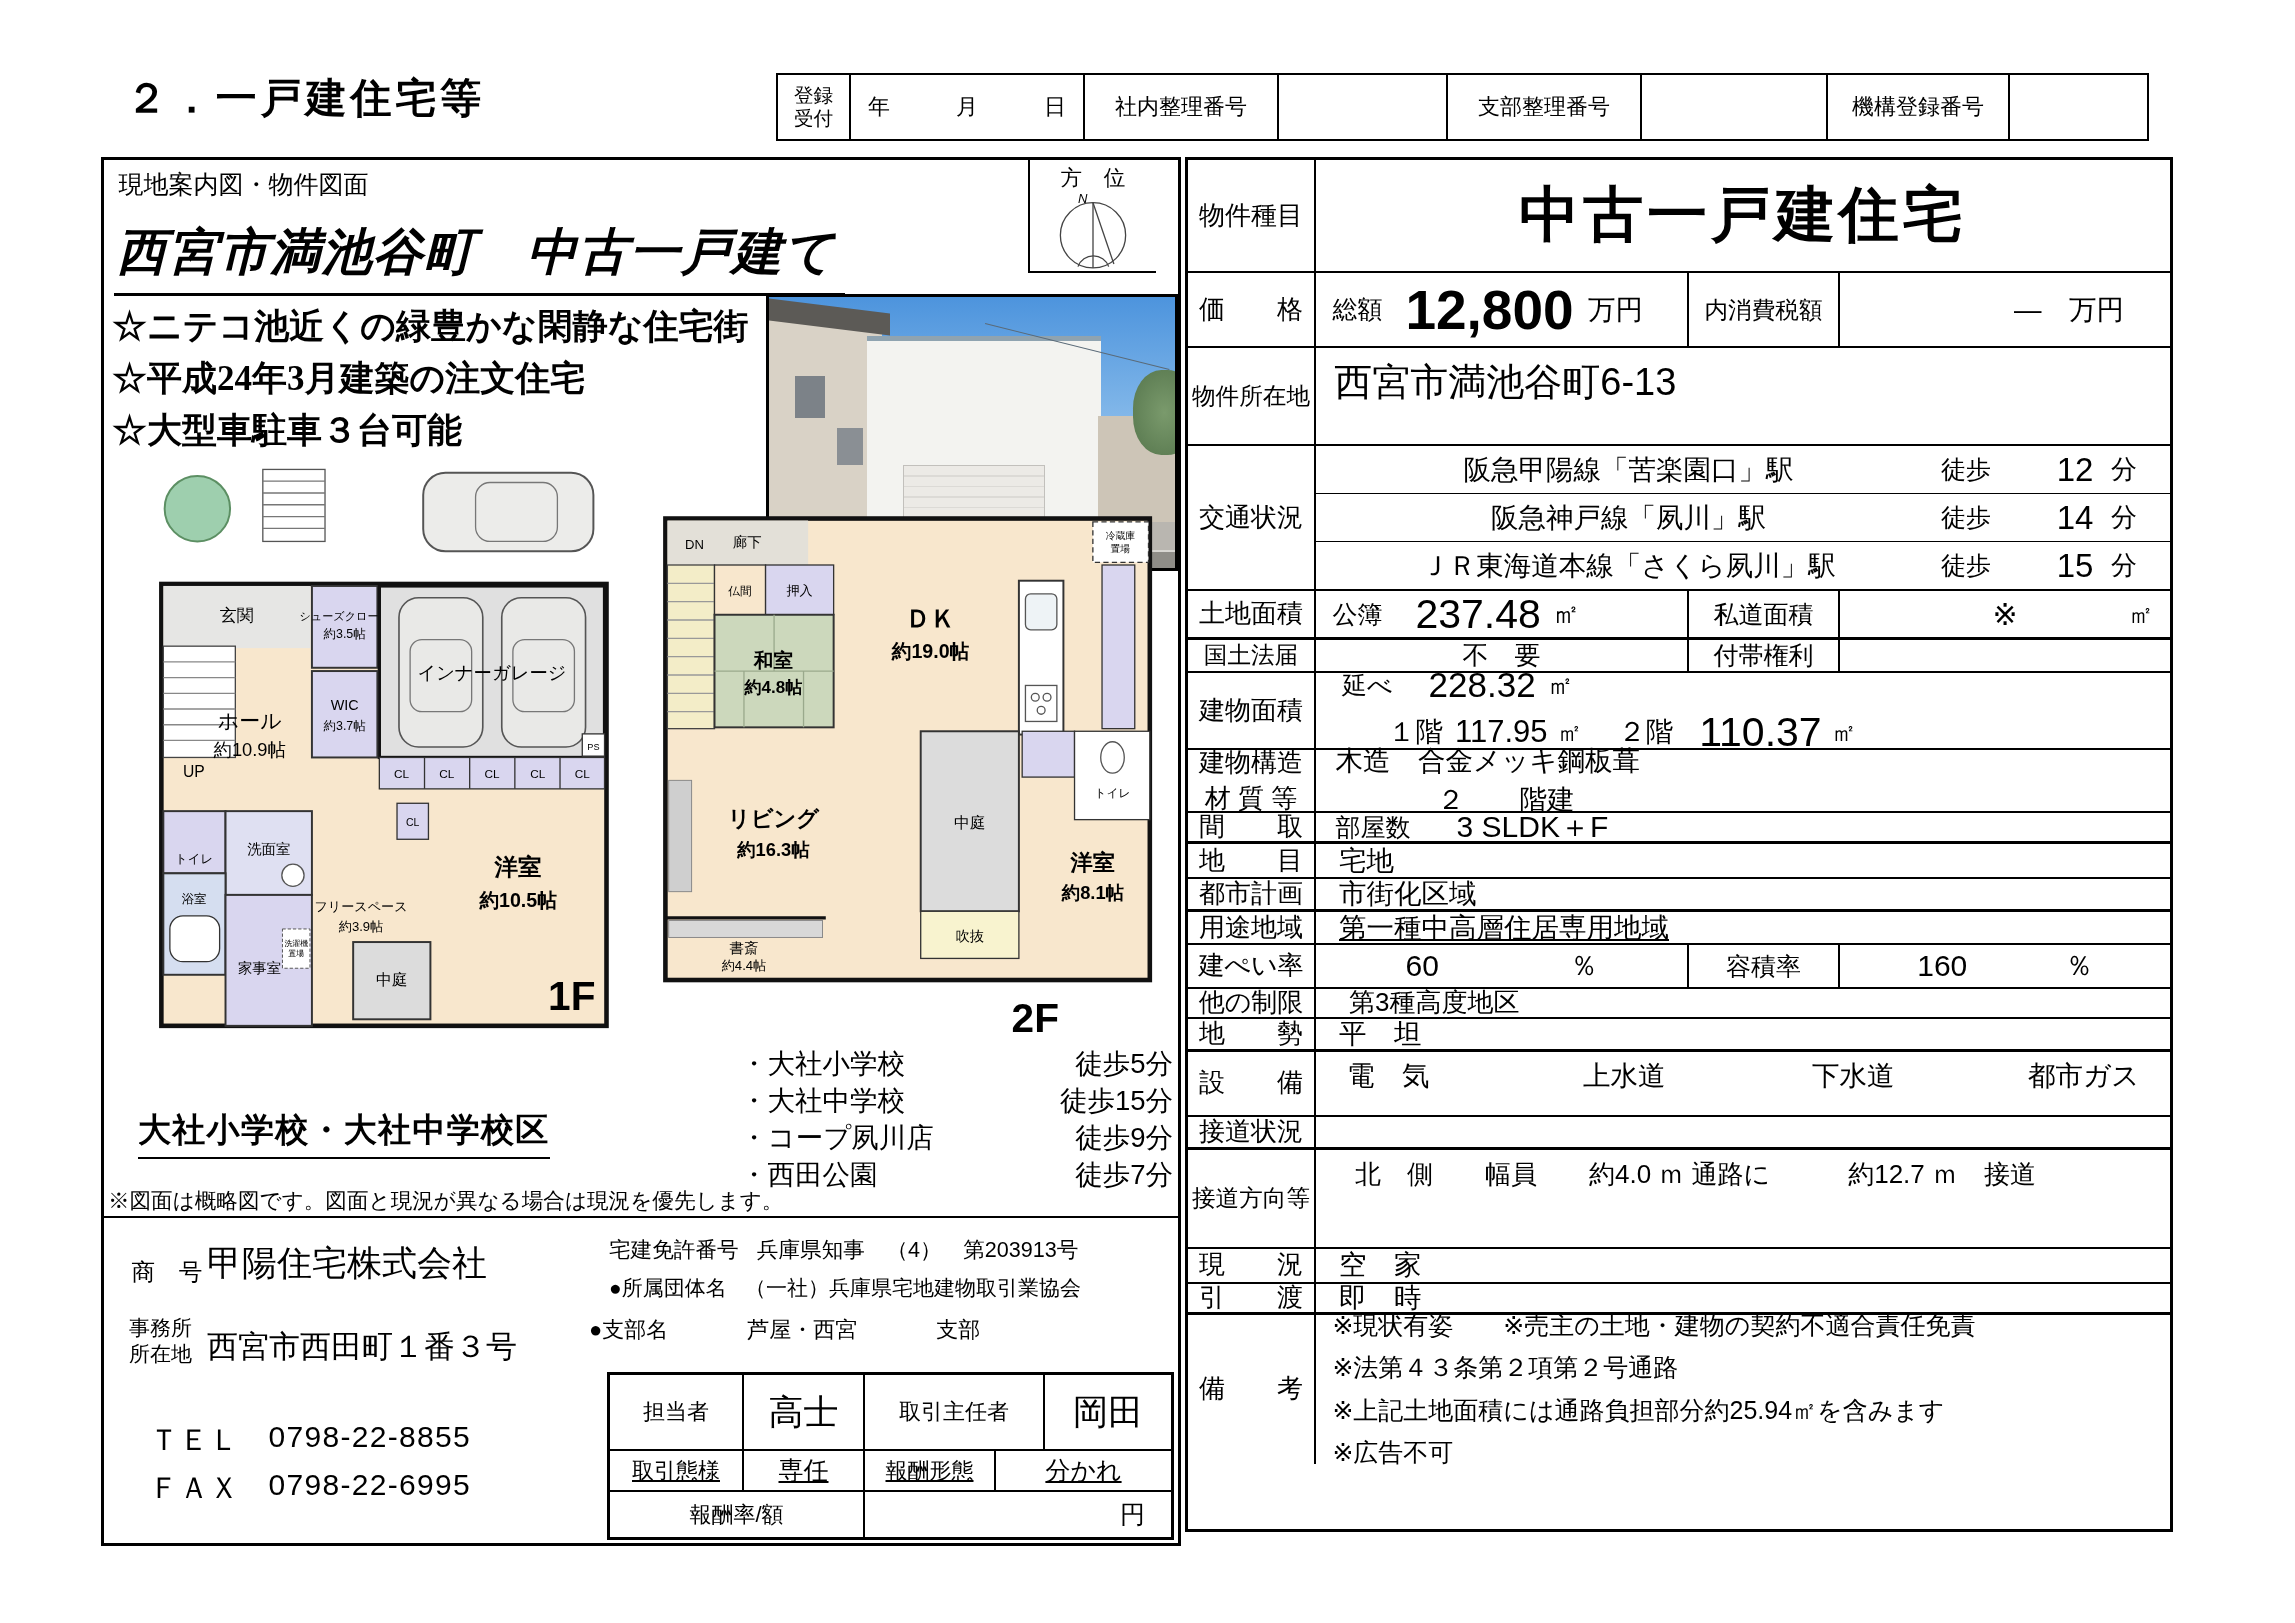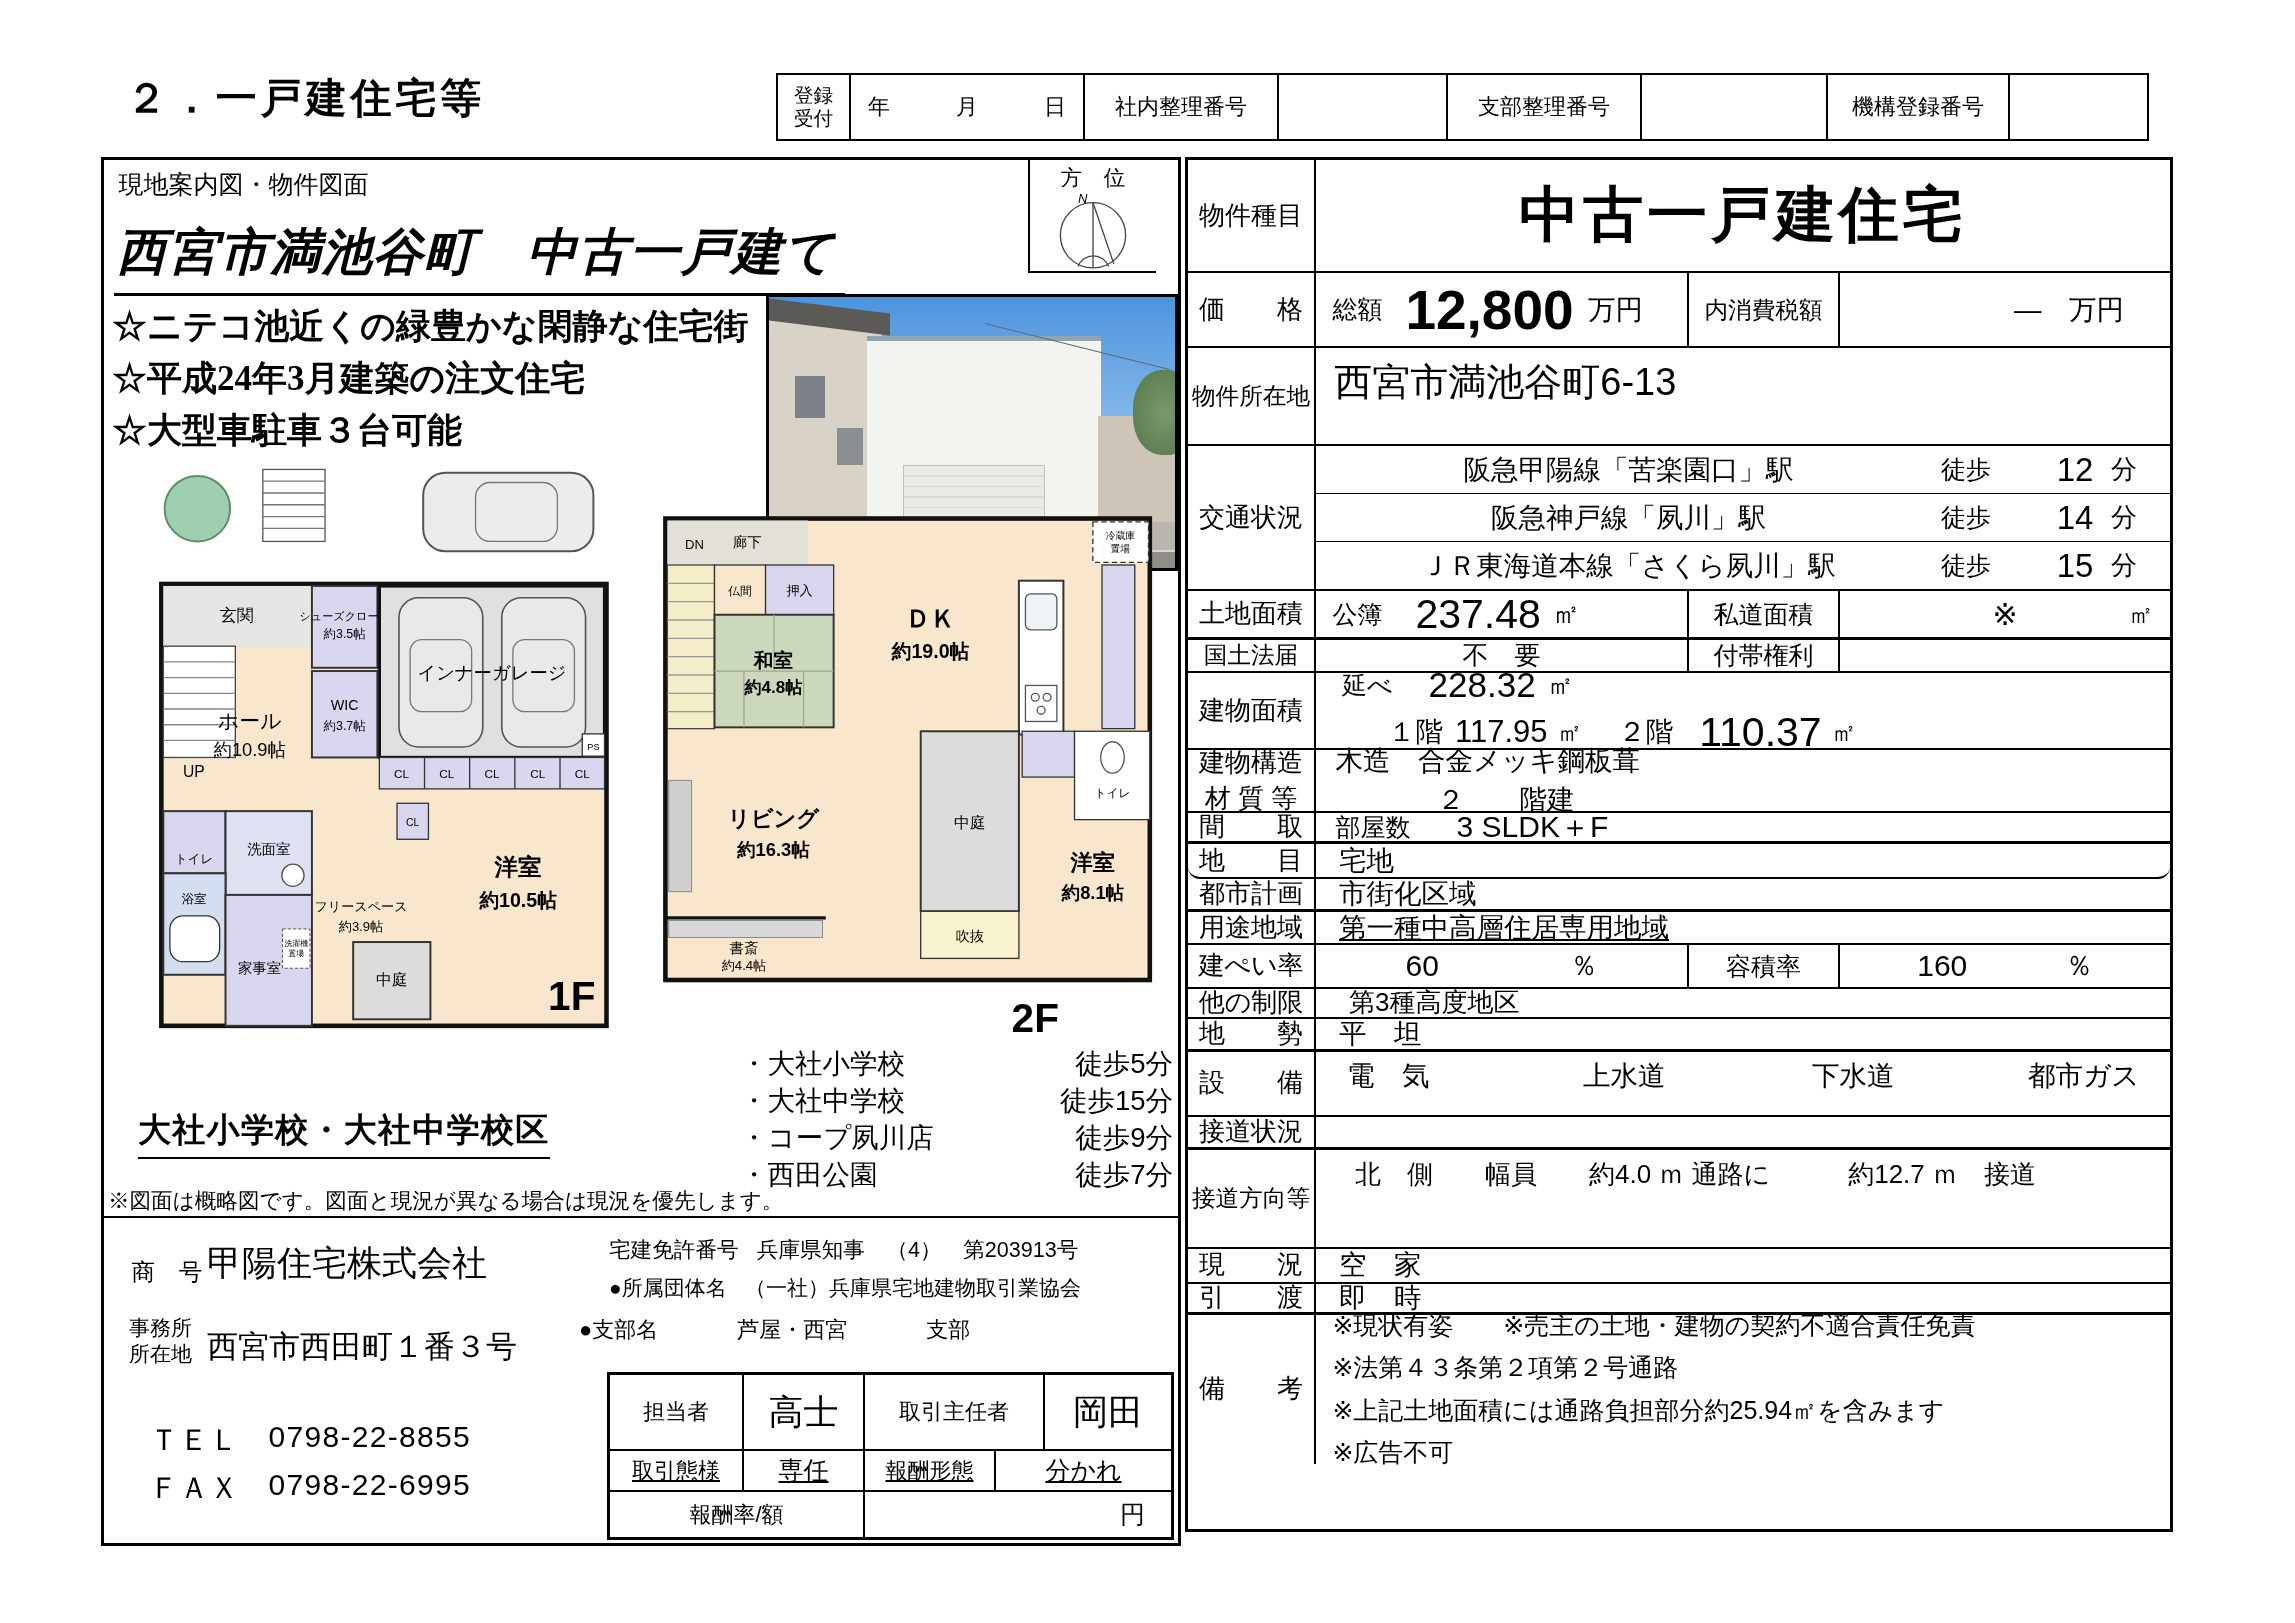--- a/index.html
+++ b/index.html
@@ -271,21 +271,21 @@
       <span style="letter-spacing:1.3px;">0798-22-6995</span>
     </div>
     <div class="abs" style="left:505px;top:1075px;font-size:21.6px;display:flex;gap:18.3px;white-space:nowrap;">
       <span>宅建免許番号</span>
       <span>兵庫県知事　（4）　第203913号</span>
     </div>
     <div class="abs" style="left:505px;top:1114px;font-size:21px;display:flex;gap:18.3px;white-space:nowrap;">
       <span>●所属団体名</span>
       <span>（一社）兵庫県宅地建物取引業協会</span>
     </div>
-    <div class="abs" style="left:475px;top:1155px;font-size:22px;display:flex;gap:79px;white-space:nowrap;">
+    <div class="abs" style="left:485px;top:1155px;font-size:22px;display:flex;gap:79px;white-space:nowrap;">
       <span>●支部名</span>
       <span>芦屋・西宮</span>
       <span>支部</span>
     </div>
 
     <div class="abs stable">
       <div class="srow" style="height:76px;">
         <div class="scell" style="width:134px;font-size:22px;">担当者</div>
         <div class="scell" style="width:121px;font-size:35px;">高士</div>
         <div class="scell" style="width:180px;font-size:22px;">取引主任者</div>
@@ -427,21 +427,21 @@
     <div class="trow" style="height:31px;border-bottom-width:3.3px;">
       <div class="tlabel">間　　取</div>
       <div class="tval">
         <span style="font-size:25px;padding-left:19.6px;">部屋数</span>
         <span style="font-size:30px;padding-left:46px;">3 SLDK＋F</span>
       </div>
     </div>
 
 
 
-    <div class="trow" style="height:35px;border-radius:12px;">
+    <div class="trow" style="height:35px;">
       <div class="tlabel">地　　目</div>
       <div class="tval">
           <span style="font-size:27.5px;padding-left:23px;">宅地</span>
         </div>
     </div>
 
     <div class="trow" style="height:33px;border-bottom-width:3.3px;">
       <div class="tlabel">都市計画</div>
       <div class="tval">
           <span style="font-size:27.5px;padding-left:23px;">市街化区域</span>

